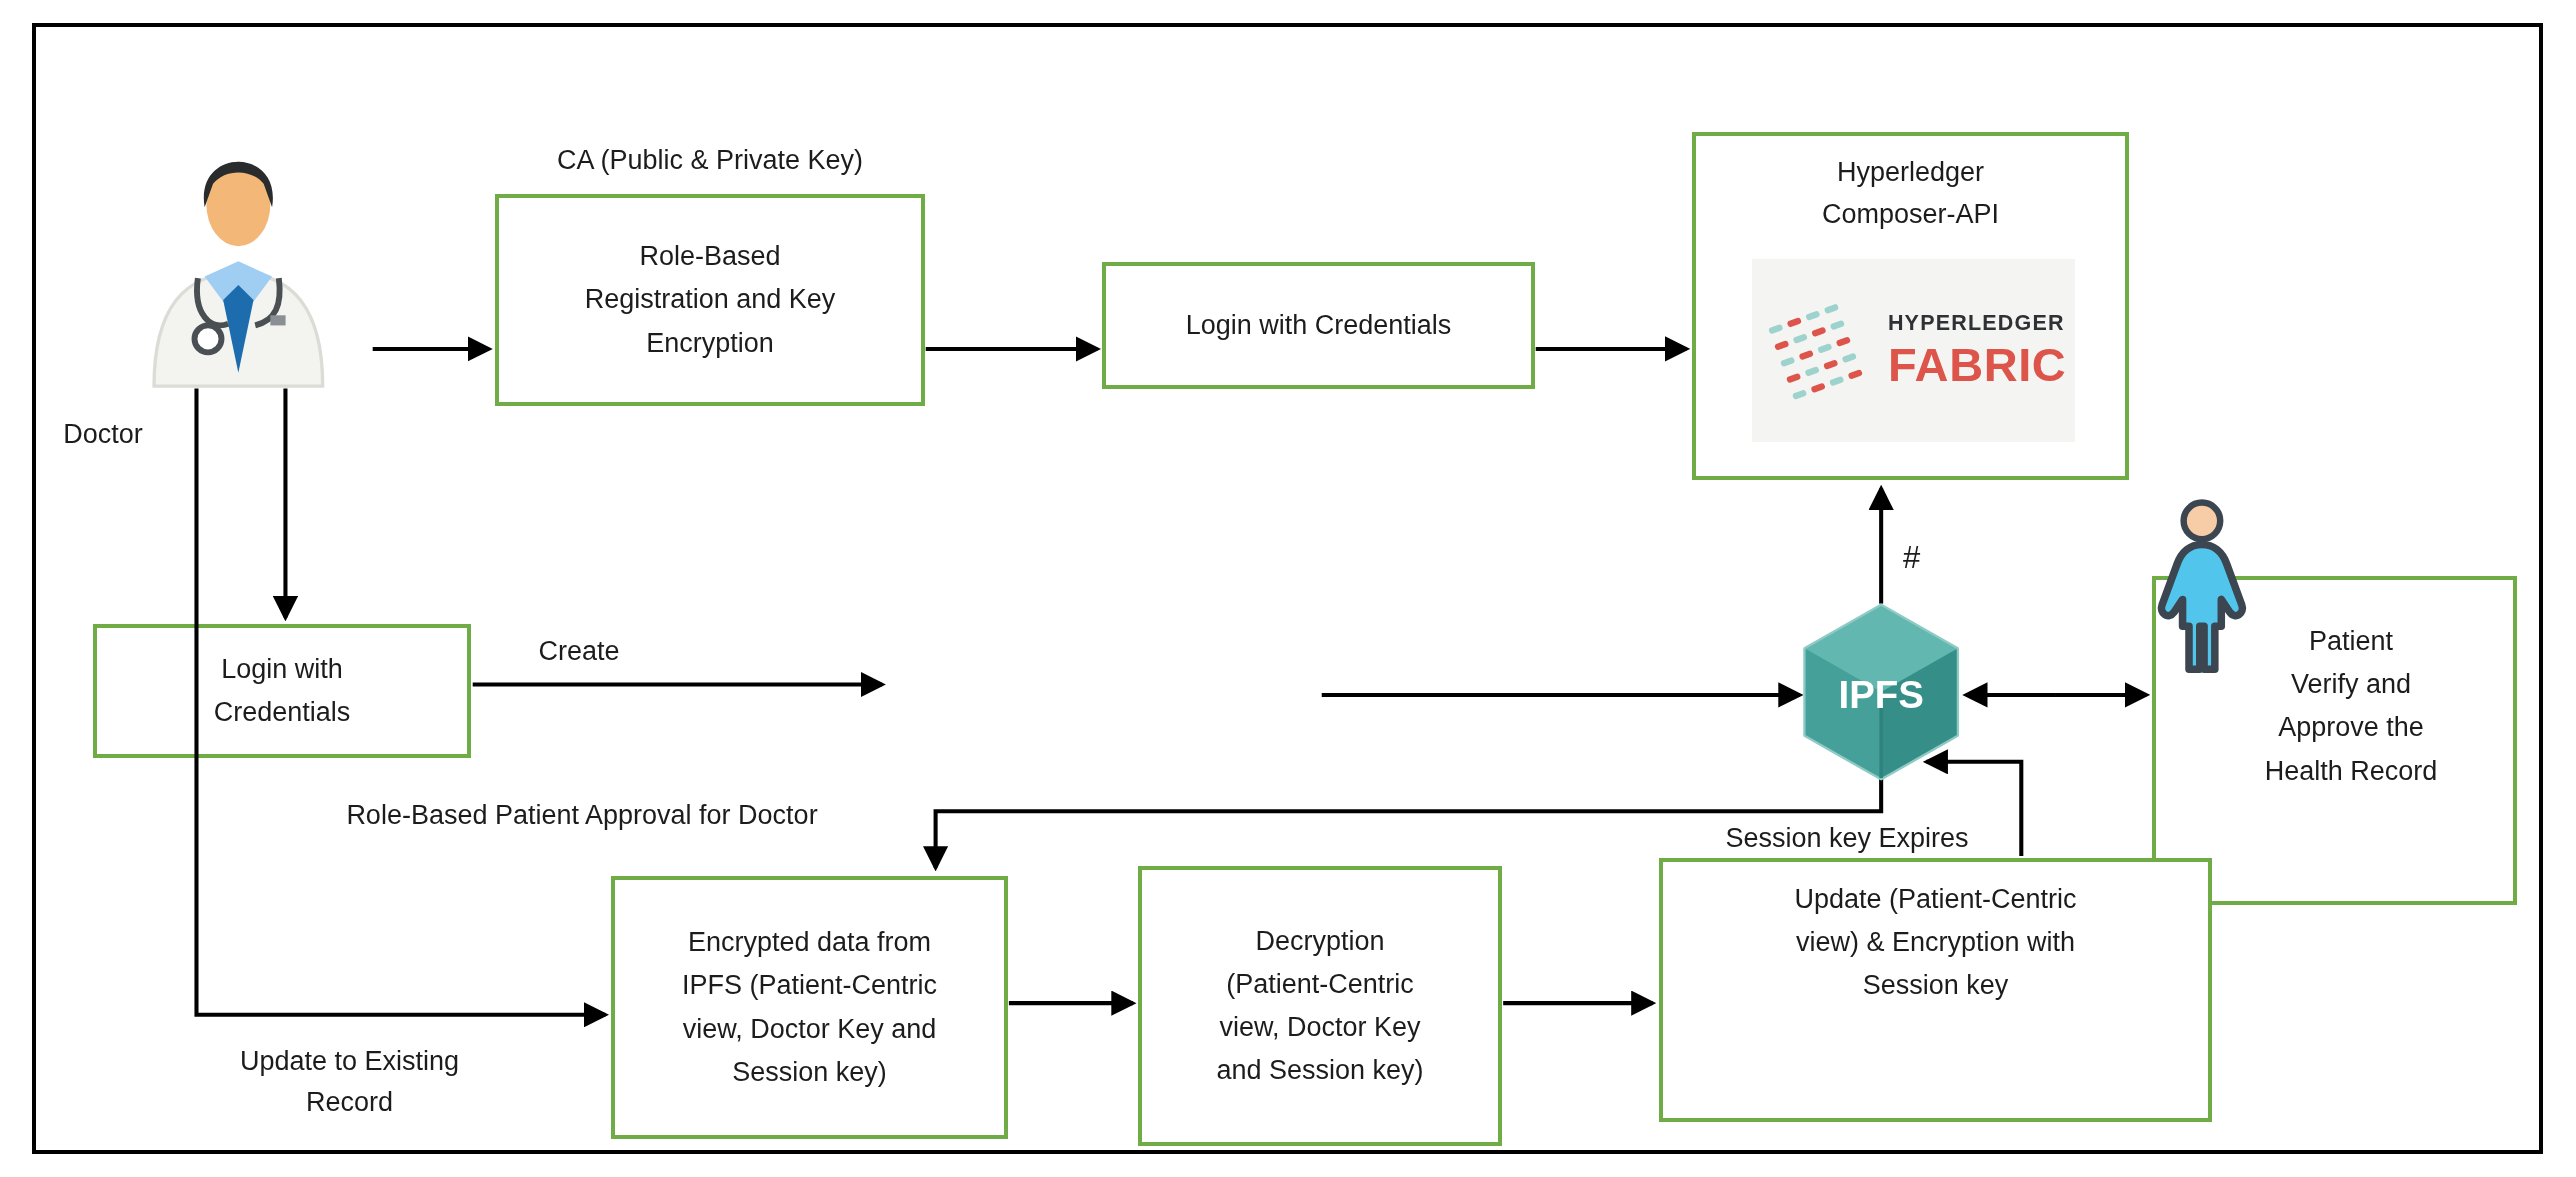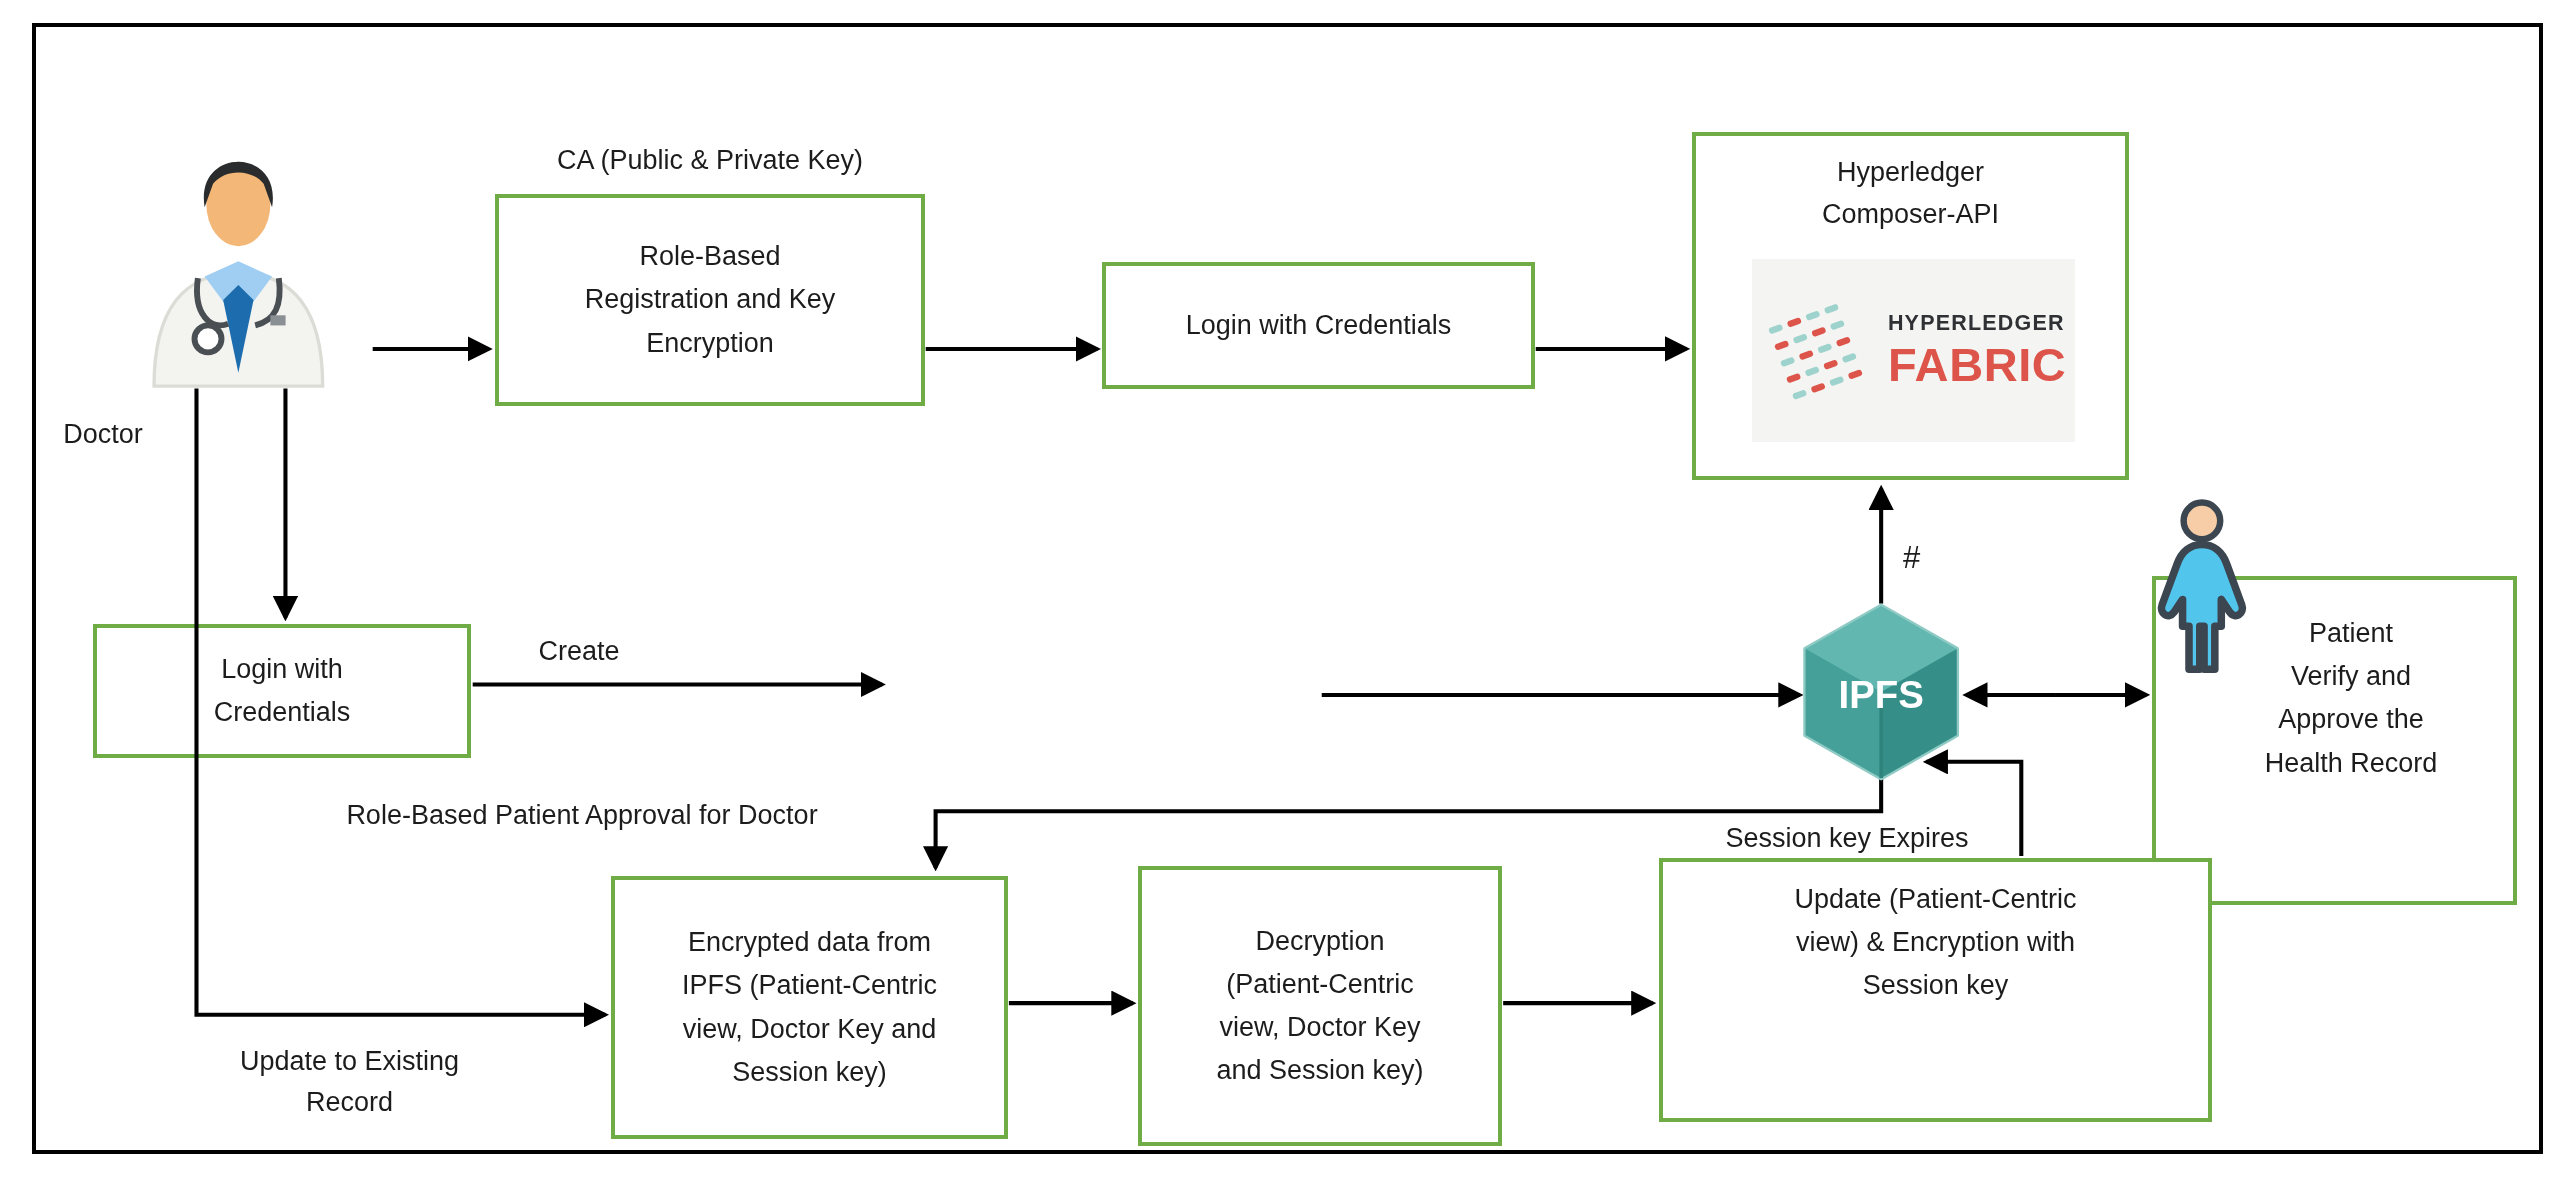--- a/index.html
+++ b/index.html
@@ -70,21 +70,21 @@
         <span class="brand-top">HYPERLEDGER</span>
         <span class="brand-bottom">FABRIC</span>
       </div>
     </div>
   </div>
 
   <div class="gbox" style="left:93px;top:624px;width:378px;height:134px;"><span>Login with
 Credentials</span></div>
 
 
-  <div class="gbox topalign" style="left:2152px;top:576px;width:365px;height:329px;padding-top:32px;padding-left:33px;"><span>Patient
+  <div class="gbox topalign" style="left:2152px;top:576px;width:365px;height:329px;padding-top:40px;padding-left:33px;"><span>Patient
 Verify and
 Approve the
 Health Record</span></div>
 
   <div class="gbox" style="left:611px;top:876px;width:397px;height:263px;"><span>Encrypted data from
 IPFS (Patient-Centric
 view, Doctor Key and
 Session key)</span></div>
 
   <div class="gbox" style="left:1138px;top:866px;width:364px;height:280px;"><span>Decryption

